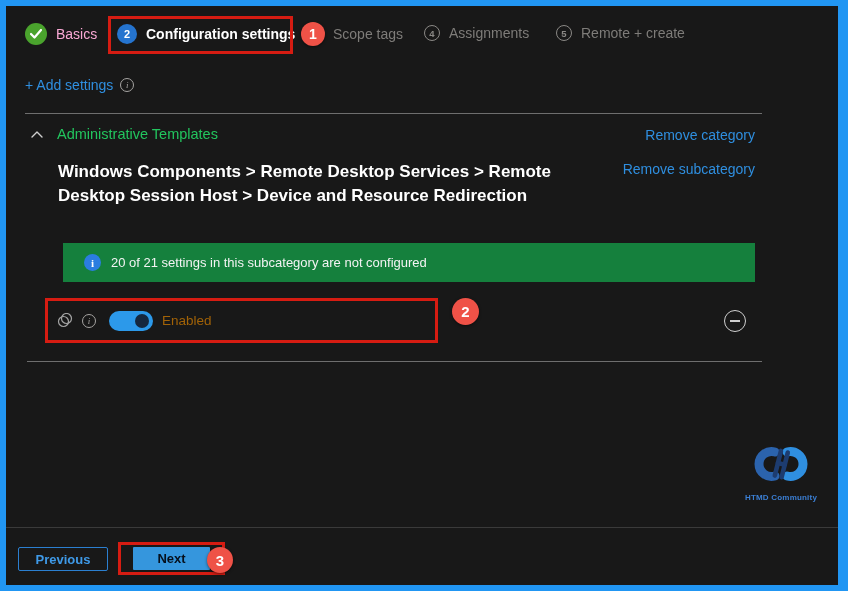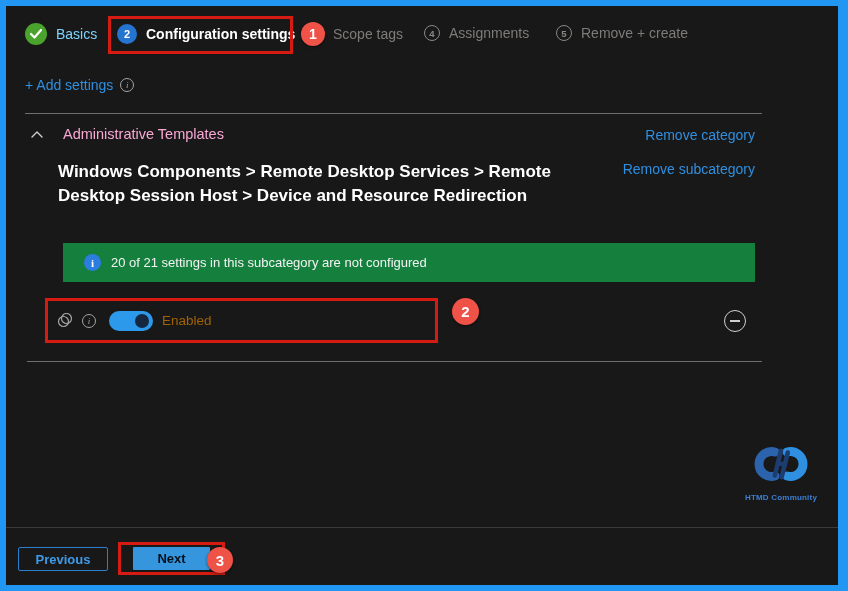--- a/index.html
+++ b/index.html
@@ -11,21 +11,21 @@
   }
   
   .frame-strip { position:absolute; background:#2196f3; z-index:50; }
   .frame-top { left:0; top:0; width:848px; height:6px; }
   .frame-bottom { left:0; top:585px; width:848px; height:6px; }
   .frame-left { left:0; top:0; width:6px; height:591px; }
   .frame-right { left:838px; top:0; width:10px; height:591px; }
 
   
   .step { position:absolute; display:flex; align-items:center; gap:9px; }
-  .step-label { font-size:14px; color:#7dd3fc; white-space:nowrap; }
+  .step-label { font-size:14px; color:#f9a8d4; white-space:nowrap; }
   .step-label.current { font-weight:700; color:#ffffff; }
   .step-label.upcoming { color:#7e7c79; font-weight:400; }
   .circle-done { width:22px; height:22px; border-radius:50%; background:#4aa32d;
     display:flex; align-items:center; justify-content:center; }
   .circle-current { width:20px; height:20px; border-radius:50%; background:#2574cf;
     display:flex; align-items:center; justify-content:center;
     color:#fff; font-size:11px; font-weight:700; }
   .circle-upcoming { width:16px; height:16px; border-radius:50%; border:1px solid #8a8885;
     display:flex; align-items:center; justify-content:center;
     color:#8a8885; font-size:9.5px; font-weight:700; }
@@ -42,21 +42,21 @@
   .add-settings { position:absolute; left:25px; top:77px; display:flex; align-items:center; gap:7px; }
   .info-ring { width:14px; height:14px; border-radius:50%; border:1px solid #a6a4a2;
     color:#a6a4a2; font-size:9px; display:flex; align-items:center; justify-content:center;
     font-family:"Liberation Serif", serif; font-style:italic; flex:0 0 auto; }
   .info-ring::after { content:"i"; }
 
   .divider { position:absolute; height:1px; background:#6e6e6e; }
 
   
   .cat-row { position:absolute; left:31px; top:126px; display:flex; align-items:center; gap:14px; }
-  .cat-title { color:#f9a8d4; font-size:14.5px;margin-left:6px; }
+  .cat-title { color:#22c55e; font-size:14.5px; }
   .subcat-title { position:absolute; left:58px; top:160px; width:545px;
     color:#ffffff; font-size:17px; font-weight:700; line-height:24px; }
 
   
   .banner { position:absolute; left:63px; top:243px; width:692px; height:39px;
     background:#15803d; display:flex; align-items:center; }
   .banner-icon { width:17px; height:17px; border-radius:50%; background:#2b7de0;
     color:#fff; margin-left:21px; margin-right:10px; flex:0 0 auto;
     display:flex; align-items:center; justify-content:center;
     font-size:11px; font-weight:700; font-family:"Liberation Serif", serif; }
@@ -117,21 +117,21 @@
     <span class="step-label upcoming">Scope tags</span>
   </div>
 
   <div class="step" style="left:424px; top:25px;">
     <span class="circle-upcoming">4</span>
     <span class="step-label upcoming">Assignments</span>
   </div>
 
   <div class="step" style="left:556px; top:25px;">
     <span class="circle-upcoming">5</span>
-    <span class="step-label upcoming">Remove + create</span>
+    <span class="step-label upcoming">Remote + create</span>
   </div>
 
   <div class="anno-box" style="left:108px; top:16px; width:185px; height:38px;"></div>
   <div class="anno-badge" style="left:301px; top:22px; width:24px; height:24px; font-size:14px;">1</div>
 
   <div class="add-settings">
     <span class="link">+ Add settings</span>
     <span class="info-ring"></span>
   </div>
 

